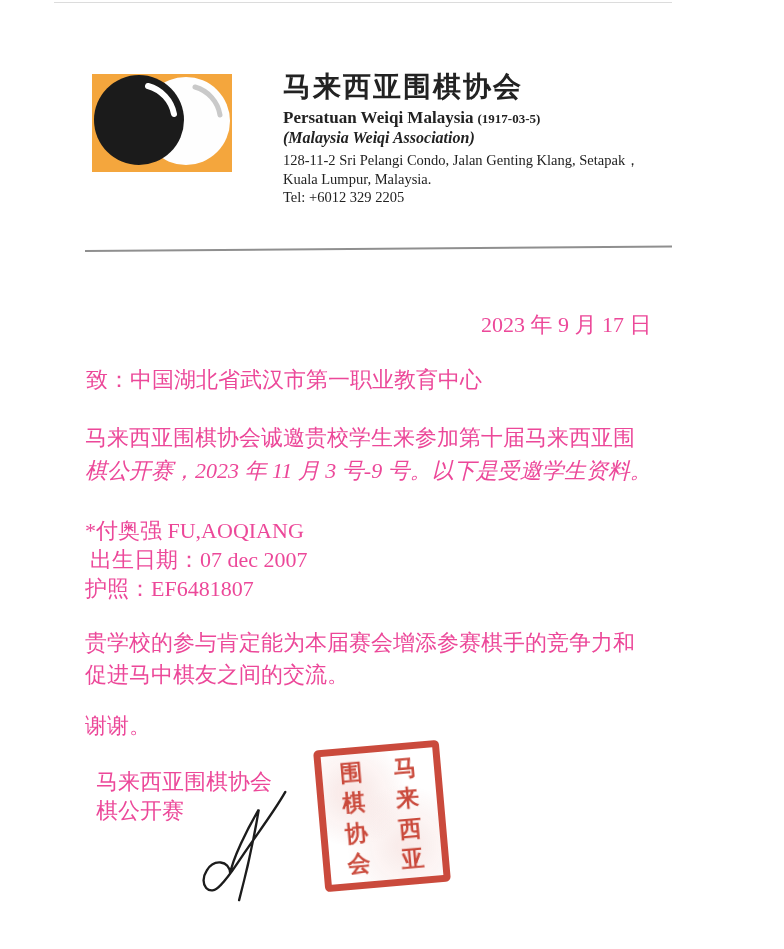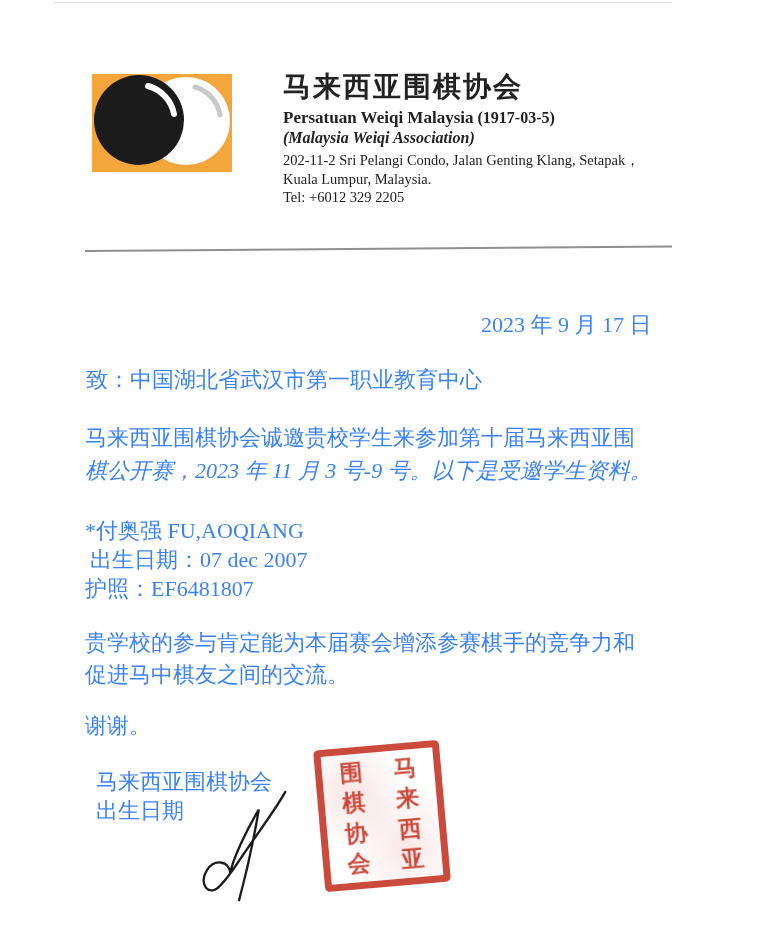--- a/index.html
+++ b/index.html
@@ -9,31 +9,31 @@
     overflow:hidden;
   }
   .top-artifact { position:absolute; left:54px; top:2px; width:714px; height:1px; background:#dcdcdc; }
 
   .logo { position:absolute; left:92px; top:74px; width:140px; height:98px; }
   .logo svg { display:block; width:100%; height:100%; }
 
   .header-text { position:absolute; left:283px; top:69px; }
   .org-cn { font-size:28px; font-weight:700; letter-spacing:2px; line-height:1.25; white-space:pre; }
   .org-my { font-size:17px; font-weight:700; margin-top:4px; white-space:pre; }
-  .org-my .reg { font-size:16px; margin-left:4px; }
+  .org-my .reg { font-size:13px; margin-left:4px; }
   .org-en { font-size:16px; font-weight:700; font-style:italic; margin-top:1px; white-space:pre; }
   .addr { font-size:14.5px; line-height:18.5px; white-space:pre; }
   .addr.first { margin-top:4px; }
 
   .divider {
     position:absolute; left:85px; top:250px; width:588px; height:1.5px;
     background:#8f8f8f; transform:rotate(-0.45deg); transform-origin:left center;
   }
 
-  .tline { position:absolute; font-size:22px; line-height:1.3; white-space:pre; color:#3b82f6; }
+  .tline { position:absolute; font-size:22px; line-height:1.3; white-space:pre; color:#ec4899; }
   .date       { left:481px; top:311px; }
   .recipient  { left:86px;  top:366px;text-align:center; }
   .p1l1 { left:85px; top:424px; }
   .p1l2 { left:85px; top:457px;font-style:italic; }
   .sname { left:85px; top:517px; }
   .sdob  { left:90px; top:546px; }
   .spass { left:85px; top:575px; }
   .p2l1 { left:85px; top:629px; }
   .p2l2 { left:85px; top:661px; }
   .thanks { left:85px; top:712px; }
@@ -77,21 +77,21 @@
         <circle cx="47" cy="46" r="45" fill="#1b1b1b"></circle>
         <path d="M 56 12 A 36 36 0 0 1 82 40" fill="none" stroke="#ffffff" stroke-width="6" stroke-linecap="round"></path>
       </g>
     </svg>
   </div>
 
   <div class="header-text">
     <div class="org-cn">马来西亚围棋协会</div>
     <div class="org-my"><span>Persatuan Weiqi Malaysia</span><span class="reg">(1917-03-5)</span></div>
     <div class="org-en">(Malaysia Weiqi Association)</div>
-    <div class="addr first">202-11-2 Sri Pelangi Condo, Jalan Genting Klang, Setapak，</div>
+    <div class="addr first">128-11-2 Sri Pelangi Condo, Jalan Genting Klang, Setapak，</div>
     <div class="addr">Kuala Lumpur, Malaysia.</div>
     <div class="addr">Tel: +6012 329 2205</div>
   </div>
 
   <div class="divider"></div>
 
   <div class="tline date">2023 年 9 月 17 日</div>
   <div class="tline recipient">致：中国湖北省武汉市第一职业教育中心</div>
 
   <div class="tline p1l1">马来西亚围棋协会诚邀贵校学生来参加第十届马来西亚围</div>
@@ -100,21 +100,21 @@
   <div class="tline sname">*付奥强 FU,AOQIANG</div>
   <div class="tline sdob">出生日期：07 dec 2007</div>
   <div class="tline spass">护照：EF6481807</div>
 
   <div class="tline p2l1">贵学校的参与肯定能为本届赛会增添参赛棋手的竞争力和</div>
   <div class="tline p2l2">促进马中棋友之间的交流。</div>
 
   <div class="tline thanks">谢谢。</div>
 
   <div class="tline sigorg">马来西亚围棋协会</div>
-  <div class="tline signame">出生日期</div>
+  <div class="tline signame">棋公开赛</div>
 
   <svg class="signature-svg" viewBox="0 0 100 118" xmlns="http://www.w3.org/2000/svg">
     <path d="M 90 3 C 77 26 55 54 41 76 C 35 85 29 93 24 98 C 13 111 1 97 10 83 C 17 71 33 72 34 86 C 36 72 51 41 63 21 C 59 45 50 87 43 113" fill="none" stroke="#1c1c1c" stroke-width="2.4" stroke-linecap="round" style="stroke: rgb(28, 28, 28);"></path>
   </svg>
 
   <div class="seal" style="color: rgb(198, 59, 44); border-color: rgb(198, 59, 44);">
     <span class="seal-char">围</span>
     <span class="seal-char">棋</span>
     <span class="seal-char">协</span>
     <span class="seal-char">会</span>

